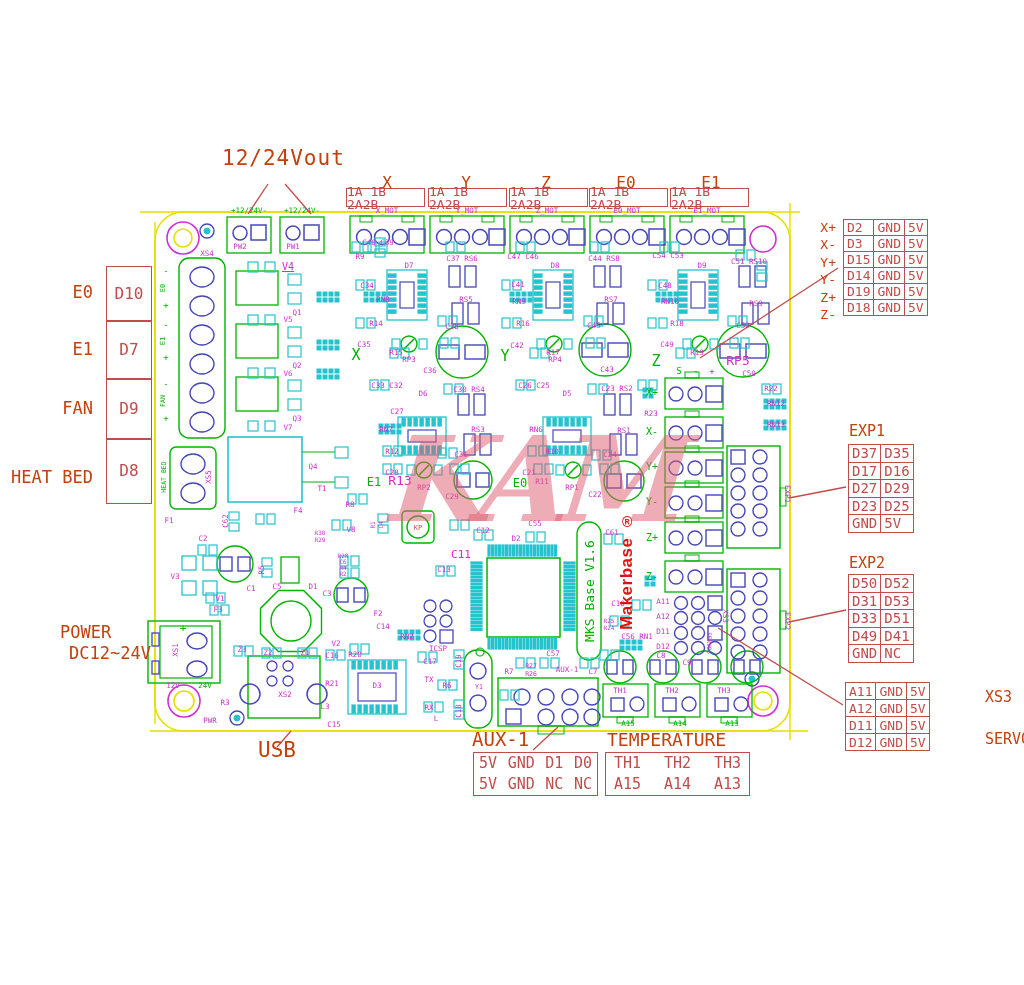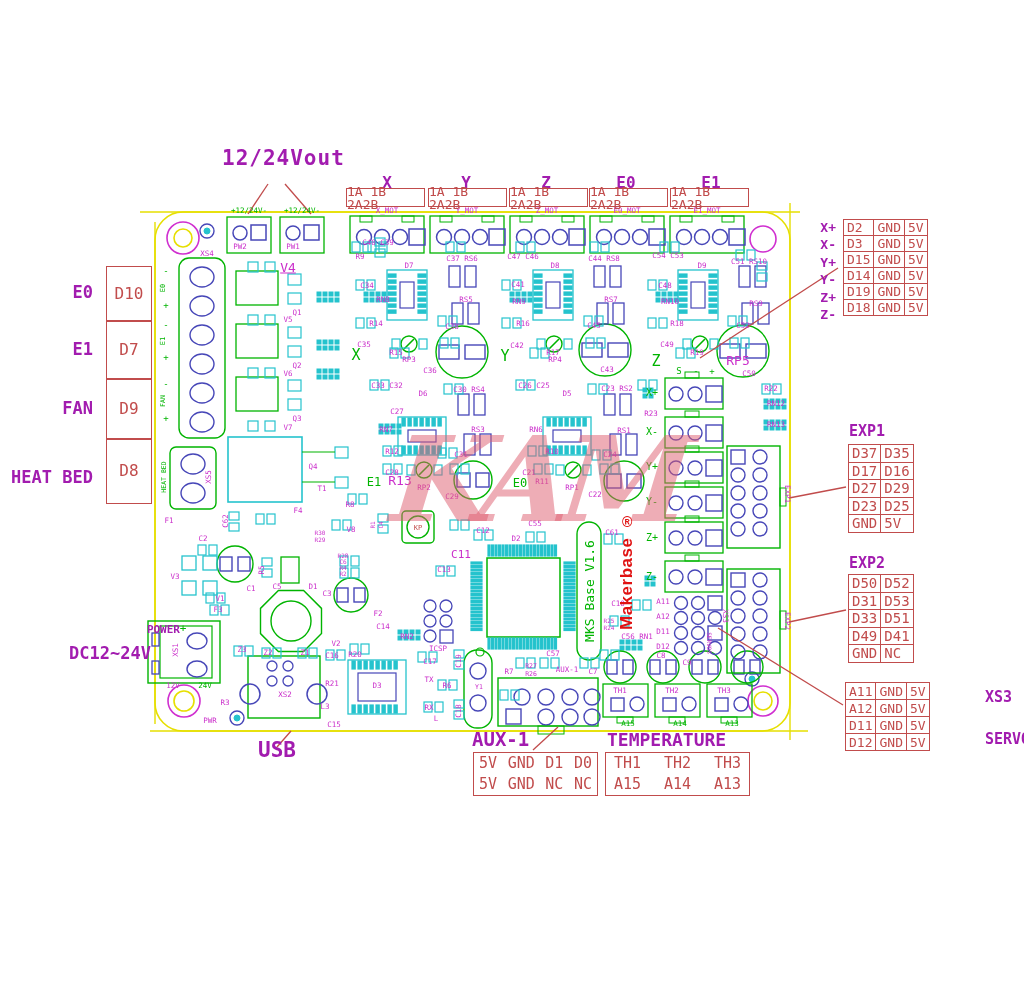--- a/index.html
+++ b/index.html
@@ -6,21 +6,21 @@
   .stage{position:relative;width:1024px;height:985px;background:#fff;overflow:hidden;
          font-family:"DejaVu Sans Mono",monospace;}
   .abs{position:absolute;}
   svg{position:absolute;left:0;top:0;}
   .lbl{position:absolute;transform:translate(-50%,-50%);white-space:pre;line-height:1;}
   .lbl.r90{transform:translate(-50%,-50%) rotate(-90deg);}
   .lbl.r90cw{transform:translate(-50%,-50%) rotate(90deg);}
   .m{color:#cb30cb;}
   .g{color:#00b400;}
   .rd{color:#c14c4c;}
-  .red{position:absolute;color:#a21caf;white-space:pre;line-height:1;font-weight:bold;}
+  .red{position:absolute;color:#c2410c;white-space:pre;line-height:1;}
   table.rt{position:absolute;border-collapse:collapse;color:#c14c4c;table-layout:fixed;}
   .rt td{border:1.3px solid #c14c4c;padding:0 3px;line-height:1;overflow:hidden;}
   .hdrbox{position:absolute;border:1.3px solid #c14c4c;color:#c14c4c;display:flex;
           align-items:center;justify-content:center;line-height:1;}
   .dblbox{position:absolute;border:1.3px solid #c14c4c;color:#c14c4c;display:flex;
           flex-direction:column;justify-content:space-around;}
   .dblbox .row{display:flex;justify-content:space-between;line-height:1;}
   .watermark{position:absolute;left:392px;top:425px;width:240px;height:130px;
       font-family:"DejaVu Serif",serif;font-style:italic;font-weight:bold;font-size:118px;
       color:rgba(222,92,110,0.5);transform:skewX(-6deg);letter-spacing:-10px;line-height:110px;}
@@ -881,21 +881,21 @@
       <div class="lbl m" style="left: 313px; top: 587px; font-size: 7.5px;">D1</div>
       <div class="lbl m" style="left: 343px; top: 556px; font-size: 6px;">R28</div>
       <div class="lbl m" style="left: 343px; top: 562px; font-size: 6px;">C6</div>
       <div class="lbl m" style="left: 343px; top: 568px; font-size: 6px;">R4</div>
       <div class="lbl m" style="left: 343px; top: 574px; font-size: 6px;">R2</div>
       <div class="lbl m" style="left: 327px; top: 594px; font-size: 7.5px;">C3</div>
       <div class="lbl m" style="left: 220px; top: 599px; font-size: 7.5px;">V1</div>
       <div class="lbl m" style="left: 218px; top: 610px; font-size: 7.5px;">F3</div>
       <div class="lbl m r90" style="left: 381px; top: 525px; font-size: 6px;">C4</div>
       <div class="lbl m r90" style="left: 373px; top: 525px; font-size: 6px;">R1</div>
-      <div class="lbl m" style="left: 288px; top: 267px; font-size: 13px; text-decoration: underline;">V4</div>
+      <div class="lbl m" style="left: 288px; top: 267px; font-size: 10px; text-decoration: underline;">V4</div>
       <div class="lbl m" style="left: 288px; top: 320px; font-size: 7.5px;">V5</div>
       <div class="lbl m" style="left: 288px; top: 374px; font-size: 7.5px;">V6</div>
       <div class="lbl m" style="left: 288px; top: 428px; font-size: 7.5px;">V7</div>
       <div class="lbl m" style="left: 297px; top: 313px; font-size: 7.5px;">Q1</div>
       <div class="lbl m" style="left: 297px; top: 366px; font-size: 7.5px;">Q2</div>
       <div class="lbl m" style="left: 297px; top: 419px; font-size: 7.5px;">Q3</div>
       <div class="lbl m" style="left: 313px; top: 467px; font-size: 7.5px;">Q4</div>
       <div class="lbl m r90" style="left: 209px; top: 477px; font-size: 7.5px;">XS5</div>
       <div class="lbl m r90cw" style="left: 787px; top: 494px; font-size: 7.5px;">EXP1</div>
       <div class="lbl m r90cw" style="left: 787px; top: 621px; font-size: 7.5px;">EXP2</div>
@@ -941,21 +941,21 @@
       <div class="lbl rd" style="left: 418px; top: 528px; font-size: 7px;">KP</div>
       <div class="lbl g r90" style="left: 589px; top: 591px; font-size: 13px;">MKS Base V1.6</div>
     </div>
 
   <div class="watermark">KAM</div>
   <div class="maker">Makerbase</div>
   <div class="makerReg">®</div>
 
   <div id="ann-layer" class="abs">
     <div class="red" style="left:222px;top:148px;font-size:21px;letter-spacing:1px">12/24Vout</div>
-    <div class="red" style="left:60px;top:624px;font-size:11px;width:120px;text-align:right">POWER</div>
+    <div class="red" style="left:60px;top:624px;font-size:17px;width:120px;text-align:left">POWER</div>
     <div class="red" style="left:45px;top:645px;font-size:17px;width:130px;text-align:center">DC12~24V</div>
     <div class="red" style="left:258px;top:740px;font-size:21px">USB</div>
     <div class="red" style="left:849px;top:424px;font-size:15px">EXP1</div>
     <div class="red" style="left:849px;top:556px;font-size:15px">EXP2</div>
     <div class="red" style="left:472px;top:730px;font-size:19px">AUX-1</div>
     <div class="red" style="left:607px;top:731px;font-size:18px">TEMPERATURE</div>
     <div class="red" style="left:985px;top:690px;font-size:15px">XS3</div>
     <div class="red" style="left:985px;top:732px;font-size:15px">SERVO</div>
   <div class="red" style="left: 387px; top: 175px; font-size: 16px; transform: translateX(-50%);">X</div>
       <div class="red" style="left: 466px; top: 175px; font-size: 16px; transform: translateX(-50%);">Y</div>

